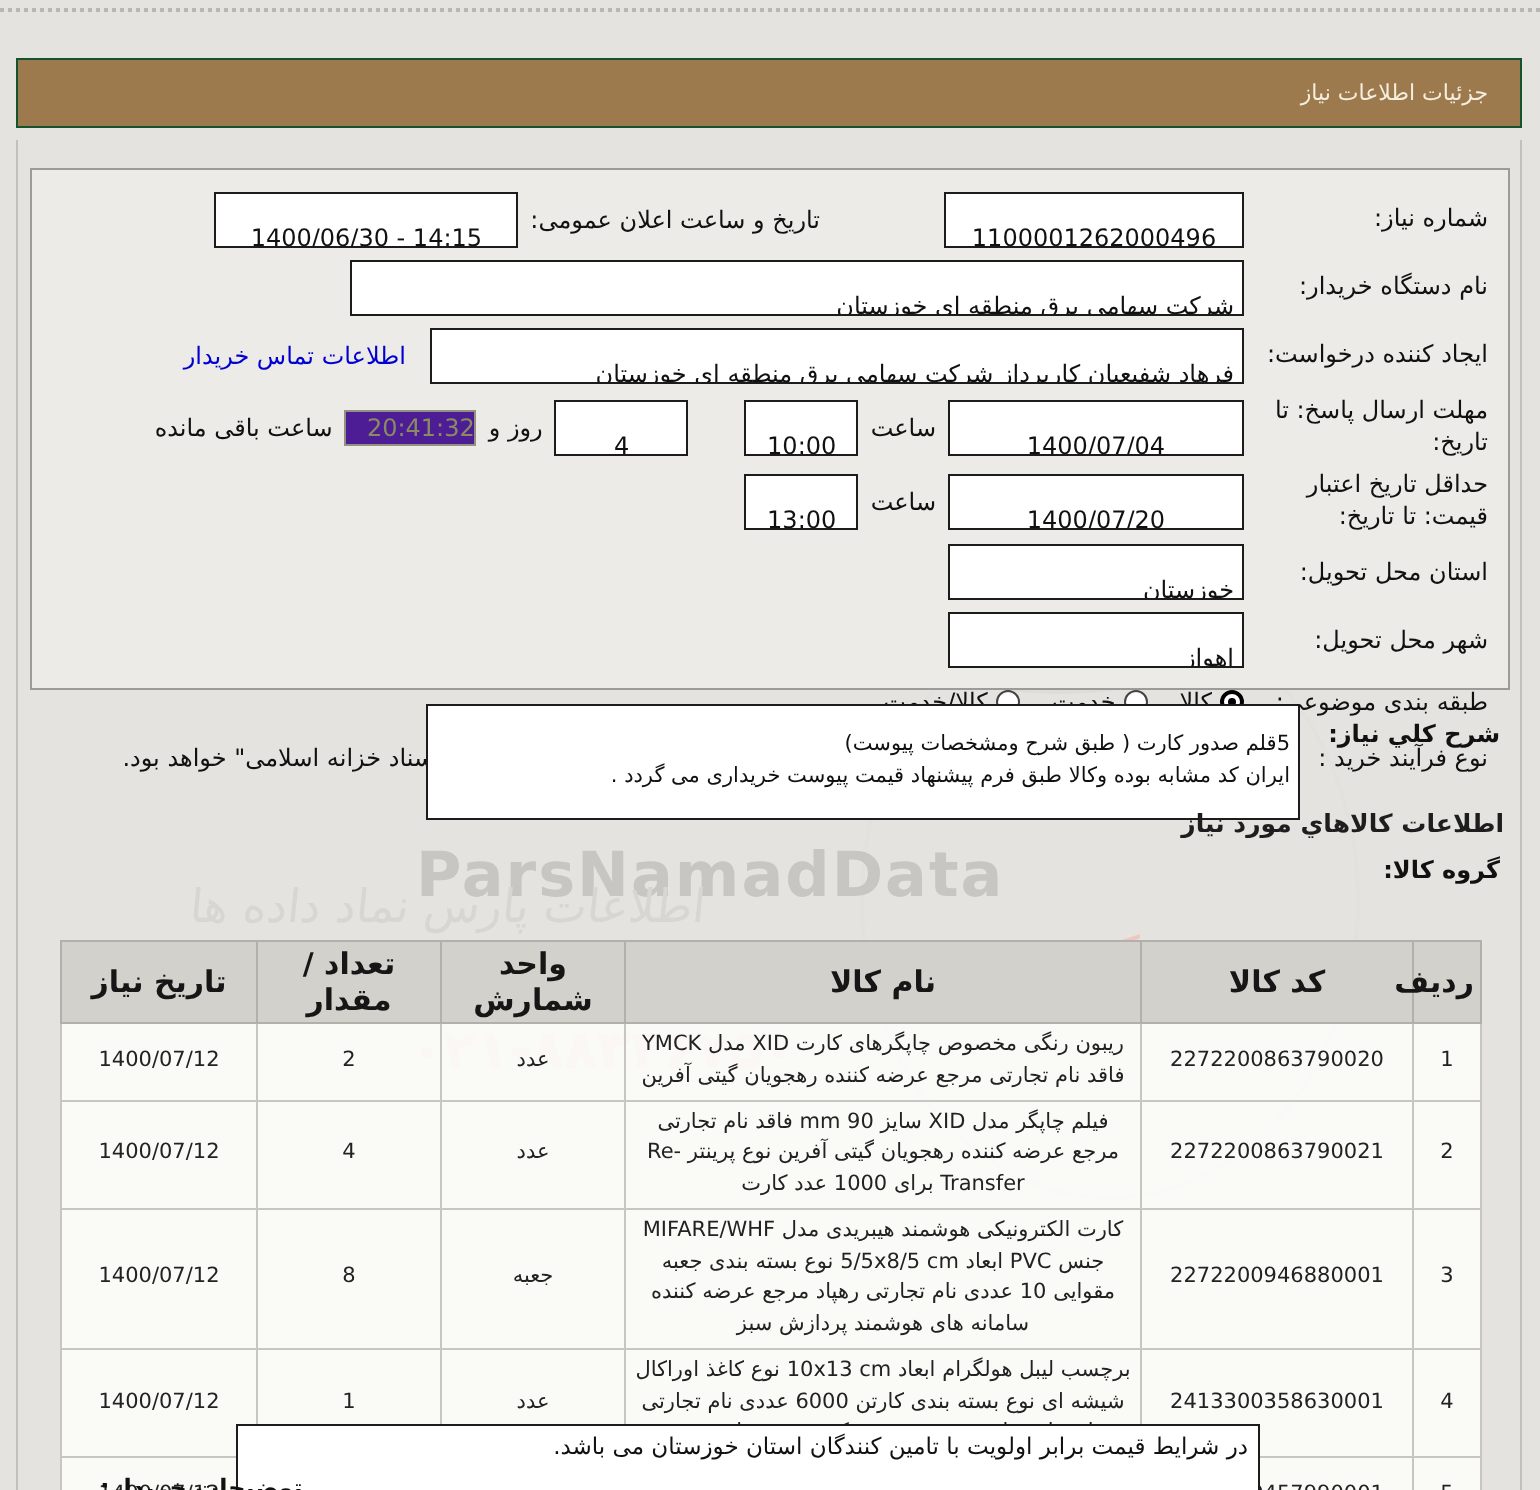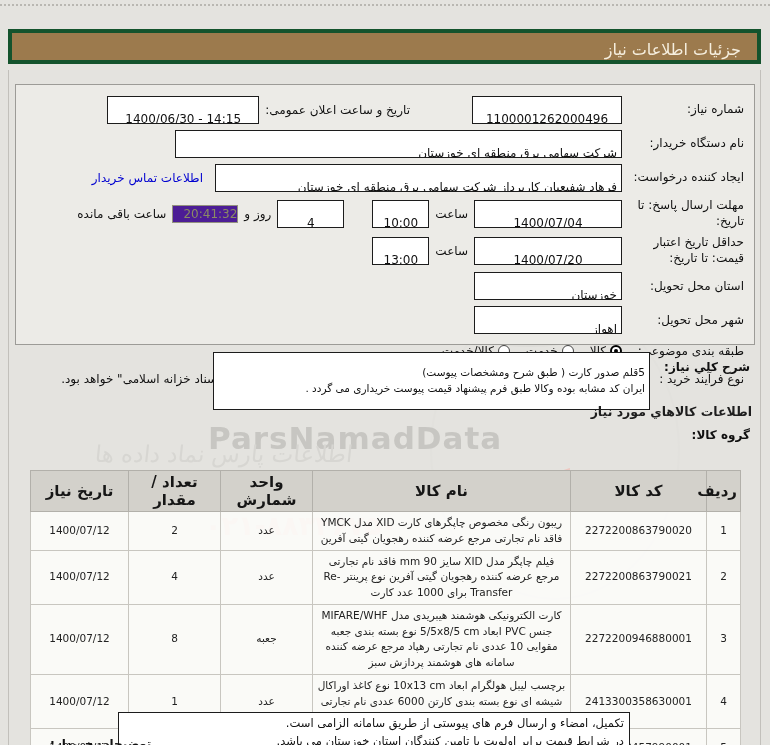--- a/index.html
+++ b/index.html
@@ -18,22 +18,22 @@
   .wm-digits { left:492px; top:198px; color:#d2d1cd; font-weight:bold; font-size:30px; line-height:1.15; direction:ltr; text-align:left; }
   .wm-brand  { left:208px; top:420px; color:#c7c6c2; font-weight:bold; font-size:31px; letter-spacing:1px; direction:ltr; }
   .wm-script { left:95px;  top:441px; color:#d7d6d2; font-size:23px; transform:skewX(-6deg); }
   .wm-red1   { left:185px; top:468px; color:#eec6bf; font-weight:bold; font-size:23px; }
   .wm-red2   { left:205px; top:510px; color:#eec6bf; font-weight:bold; font-size:27px; }
 
   
   .top-dots { position:absolute; left:0; top:4px; width:770px; height:0; border-top:2px dotted #b9b7b2; z-index:1; }
   .title-bar {
     left:8px; top:29px; width:753px; height:35px; z-index:2;
-    background:#9c7a4d; border:4px solid #14532d;
-    color:#f6efdf; font-size:16px; line-height:33px; padding-right:16px;
+    background:#9c7a4d; border:1px solid #14532d;
+    color:#f6efdf; font-size:11px; line-height:33px; padding-right:16px;
   }
   .outer-frame { left:8px; top:70px; width:753px; height:675px; z-index:1;
     border-left:1px solid #c2c0bb; border-right:1px solid #c2c0bb; }
 
   
   .form-box {
     left:15px; top:84px; width:740px; height:261px; z-index:2;
     background:#ecebe7; border:1px solid #9c9b97; padding:11px 10px 0 10px;
   }
   .frow { display:flex; align-items:center; margin-bottom:6px; min-height:22px; }
@@ -256,16 +256,15 @@
         <td class="c1">2413300457990001</td>
         <td class="c2">برچسب هولگرام چاپ شده سایز 15x30 mm مرجع عرضه کننده سلاله تجارت آستارا</td>
         <td class="c3">عدد</td>
         <td class="c4">2</td>
         <td class="c5">1400/07/12</td>
       </tr>
     </tbody>
 </table>
 
 <div class="abs notes-box">
-  <div>تکمیل، امضاء و ارسال فرم های پیوستی از طریق سامانه الزامی است.</div>
   <div>در شرایط  قیمت برابر اولویت با تامین کنندگان استان خوزستان می باشد.</div>
 </div>
 <div class="abs notes-label">توضیحات خریدار:</div>
 
 </body></html>

